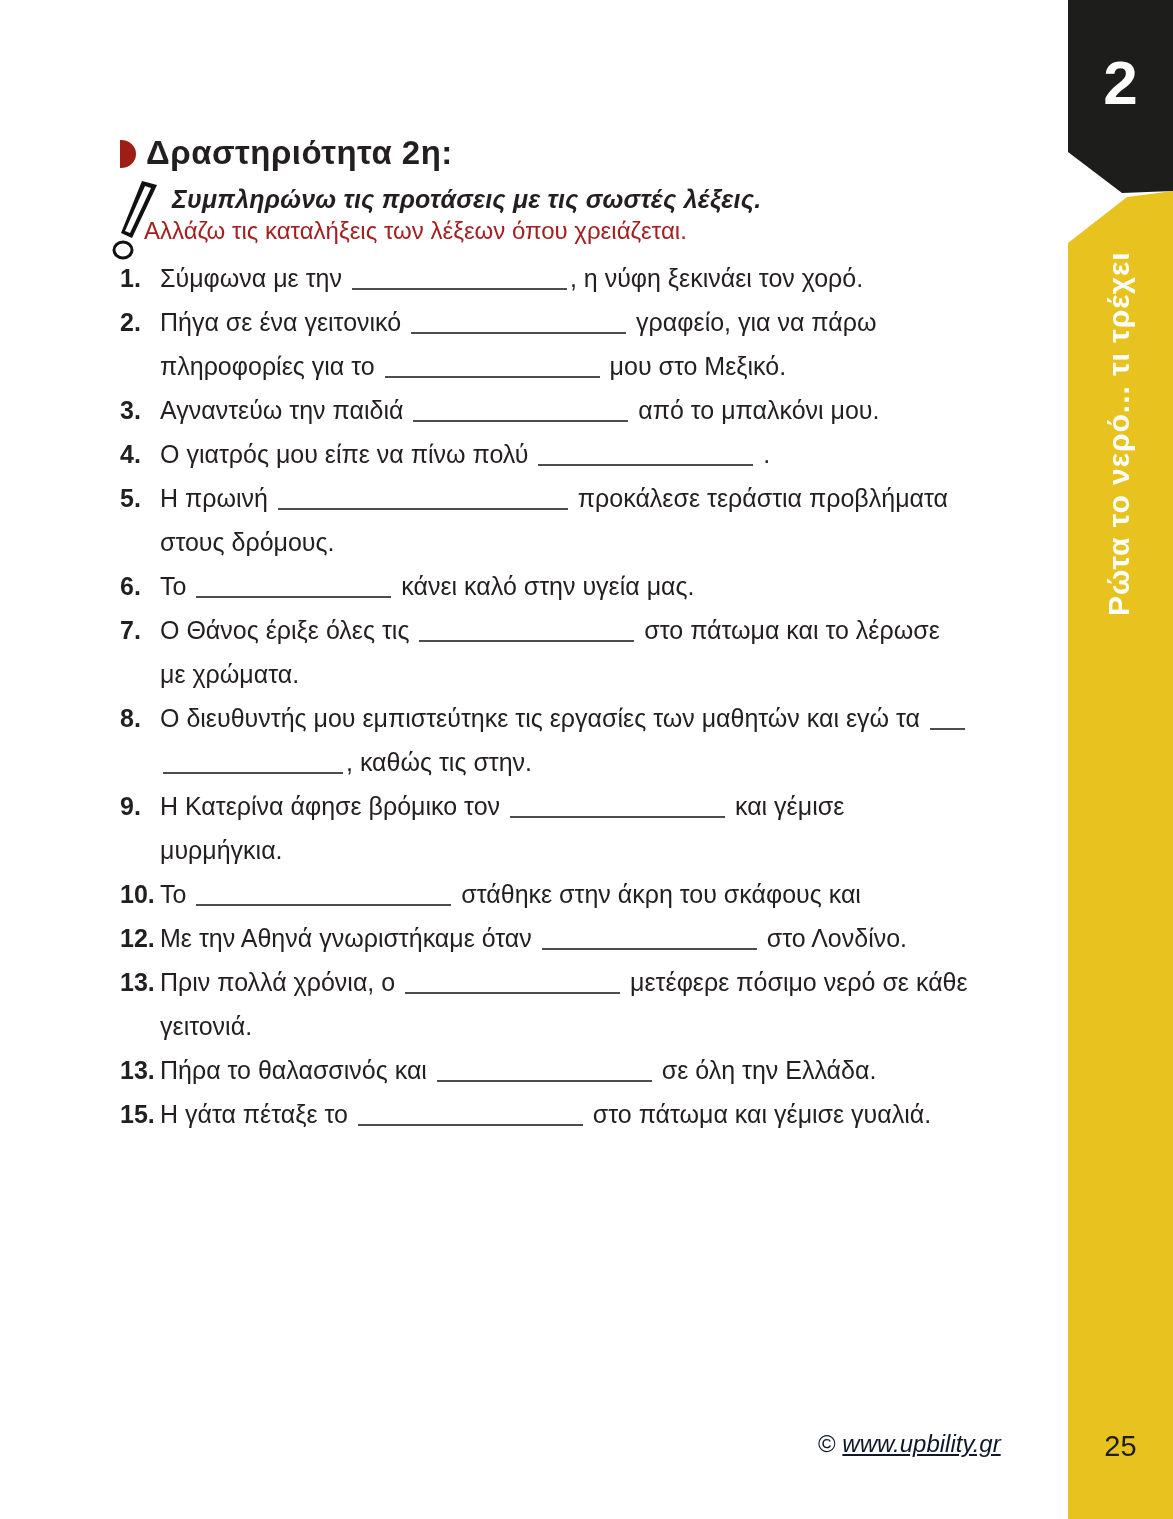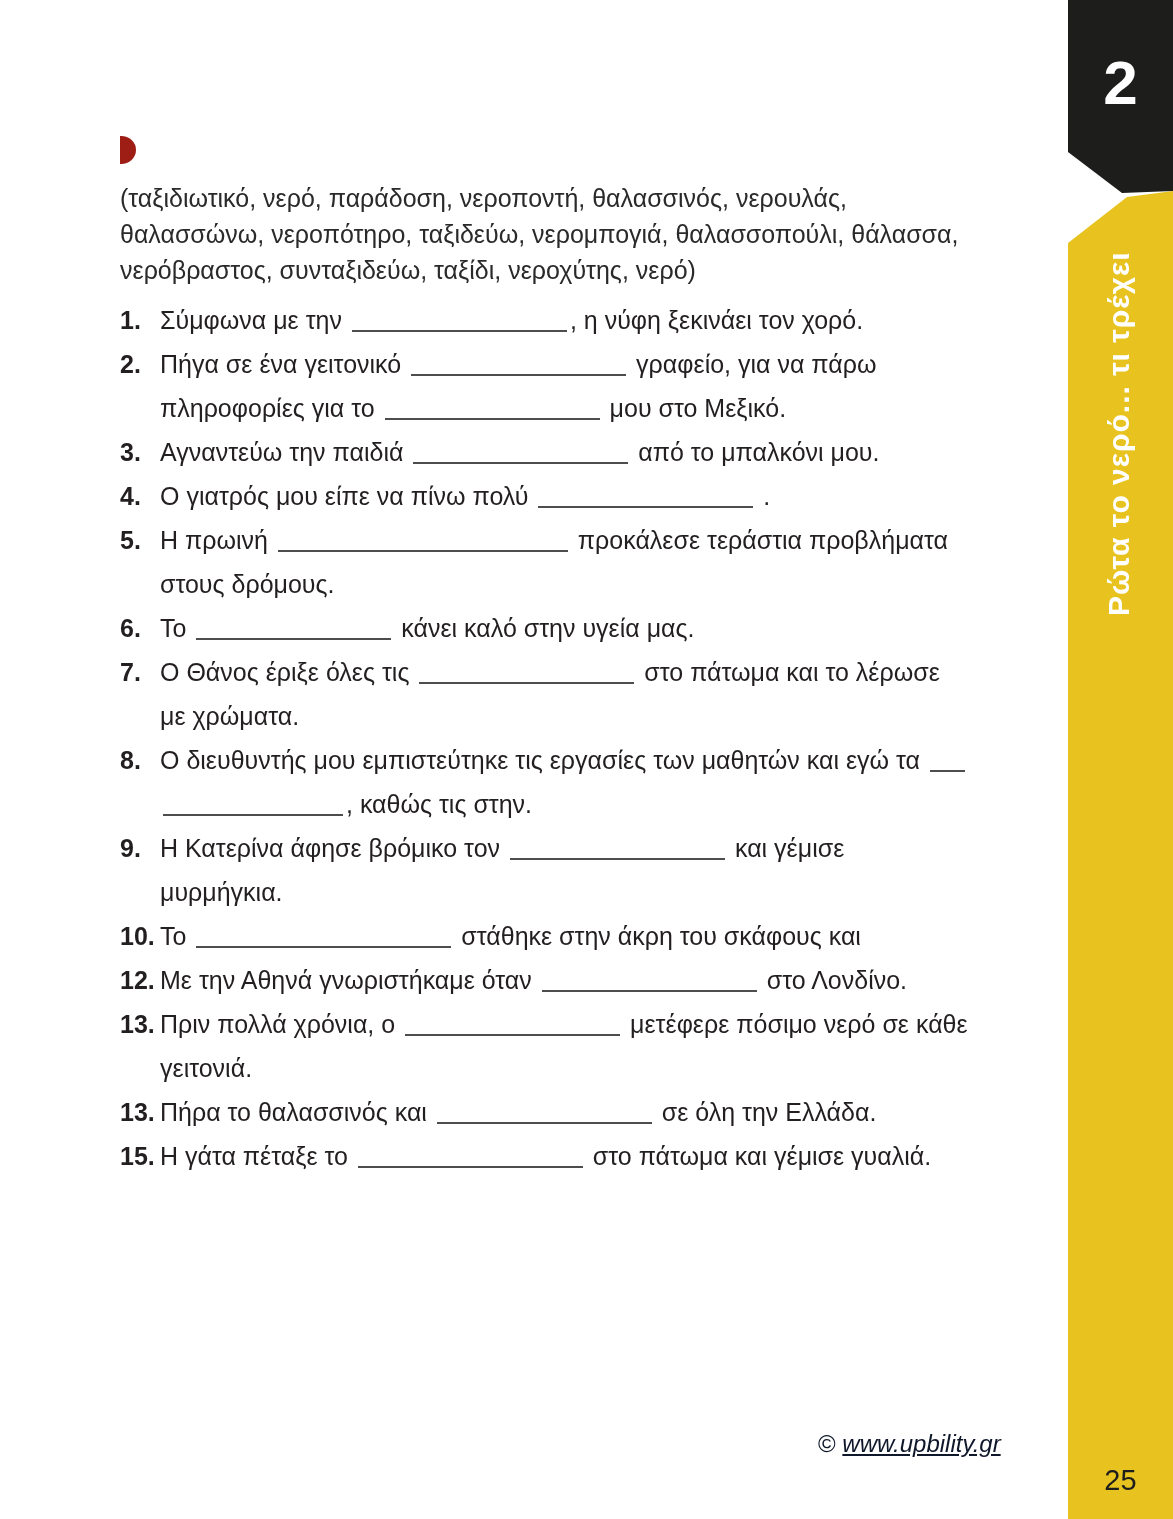--- a/index.html
+++ b/index.html
@@ -21,21 +21,21 @@
   .chapter-number{
     position:absolute;left:1068px;top:52px;width:105px;
     text-align:center;font-size:62px;line-height:62px;font-weight:bold;color:#ffffff;
   }
   .vertical-title{
     position:absolute;left:1102px;top:616px;width:420px;height:36px;
     transform:rotate(-90deg);transform-origin:0 0;
     font-size:30px;font-weight:bold;color:#ffffff;letter-spacing:1px;white-space:nowrap;
   }
   .page-number{
-    position:absolute;left:1068px;top:1464px;width:105px;
+    position:absolute;left:1068px;top:1430px;width:105px;
     text-align:center;font-size:29px;color:#1d1d1b;
   }
   
   .content{position:absolute;left:120px;top:134px;width:895px;}
   .title-row{display:flex;align-items:center;}
   .bullet{
     width:16px;height:28px;background:#9e1e16;
     border-radius:0 16px 16px 0 / 0 15px 15px 0;flex:0 0 auto;margin-top:2px;
   }
   .activity-title{font-size:33px;font-weight:bold;margin-left:10px;letter-spacing:0.5px;}
@@ -70,26 +70,35 @@
 <div class="yellow-band"></div>
 <div class="black-tab"></div>
 <div class="chapter-number">2</div>
 <div class="vertical-title">Ρώτα το νερό... τι τρέχει</div>
 <div class="page-number">25</div>
 
 <div class="content">
 
   <div class="title-row">
     <div class="bullet"></div>
+    <div class="activity-title">Δραστηριότητα 2η:</div>
   </div>
 
+  <div class="instructions">
+    <div class="pen-icon">
+      <svg width="48" height="82" viewBox="0 0 48 82">
+        <polygon points="30,1 45,5 20,58 9,53" fill="#111111"></polygon>
+        <polygon points="33,6 39,8 18,53 13,51" fill="#ffffff"></polygon>
+        <ellipse cx="11" cy="70" rx="9" ry="8" fill="#ffffff" stroke="#111111" stroke-width="3"></ellipse>
+      </svg>
+    </div>
+    <div class="instruction-main">Συμπληρώνω τις προτάσεις με τις σωστές λέξεις.</div>
+    <div class="instruction-secondary">Αλλάζω τις καταλήξεις των λέξεων όπου χρειάζεται.</div>
+  </div>
 
-  <div class="word-bank">(ταξιδιωτικό, νερό, παράδοση, νεροποντή, θαλασσινός, νερουλάς,
-θαλασσώνω, νεροπότηρο, ταξιδεύω, νερομπογιά, θαλασσοπούλι, θάλασσα,
-νερόβραστος, συνταξιδεύω, ταξίδι, νεροχύτης, νερό)</div>
 
   <div class="exercise">
       <div class="item"><span class="num">1.</span><span>Σύμφωνα με την </span><span class="blank" style="width: 215px;"></span><span>, η νύφη ξεκινάει τον χορό.</span></div>
       <div class="item"><span class="num">2.</span><span>Πήγα σε ένα γειτονικό </span><span class="blank" style="width: 215px;"></span><span> γραφείο, για να πάρω</span><br><span>πληροφορίες για το </span><span class="blank" style="width: 215px;"></span><span> μου στο Μεξικό.</span></div>
       <div class="item"><span class="num">3.</span><span>Αγναντεύω την παιδιά </span><span class="blank" style="width: 215px;"></span><span> από το μπαλκόνι μου.</span></div>
       <div class="item"><span class="num">4.</span><span>Ο γιατρός μου είπε να πίνω πολύ </span><span class="blank" style="width: 215px;"></span><span> .</span></div>
       <div class="item"><span class="num">5.</span><span>Η πρωινή </span><span class="blank" style="width: 290px;"></span><span> προκάλεσε τεράστια προβλήματα</span><br><span>στους δρόμους.</span></div>
       <div class="item"><span class="num">6.</span><span>Το </span><span class="blank" style="width: 195px;"></span><span> κάνει καλό στην υγεία μας.</span></div>
       <div class="item"><span class="num">7.</span><span>Ο Θάνος έριξε όλες τις </span><span class="blank" style="width: 215px;"></span><span> στο πάτωμα και το λέρωσε</span><br><span>με χρώματα.</span></div>
       <div class="item"><span class="num">8.</span><span>Ο διευθυντής μου εμπιστεύτηκε τις εργασίες των μαθητών και εγώ τα </span><span class="blank" style="width: 35px;"></span><br><span class="blank" style="width: 180px;"></span><span>, καθώς τις στην.</span></div>

